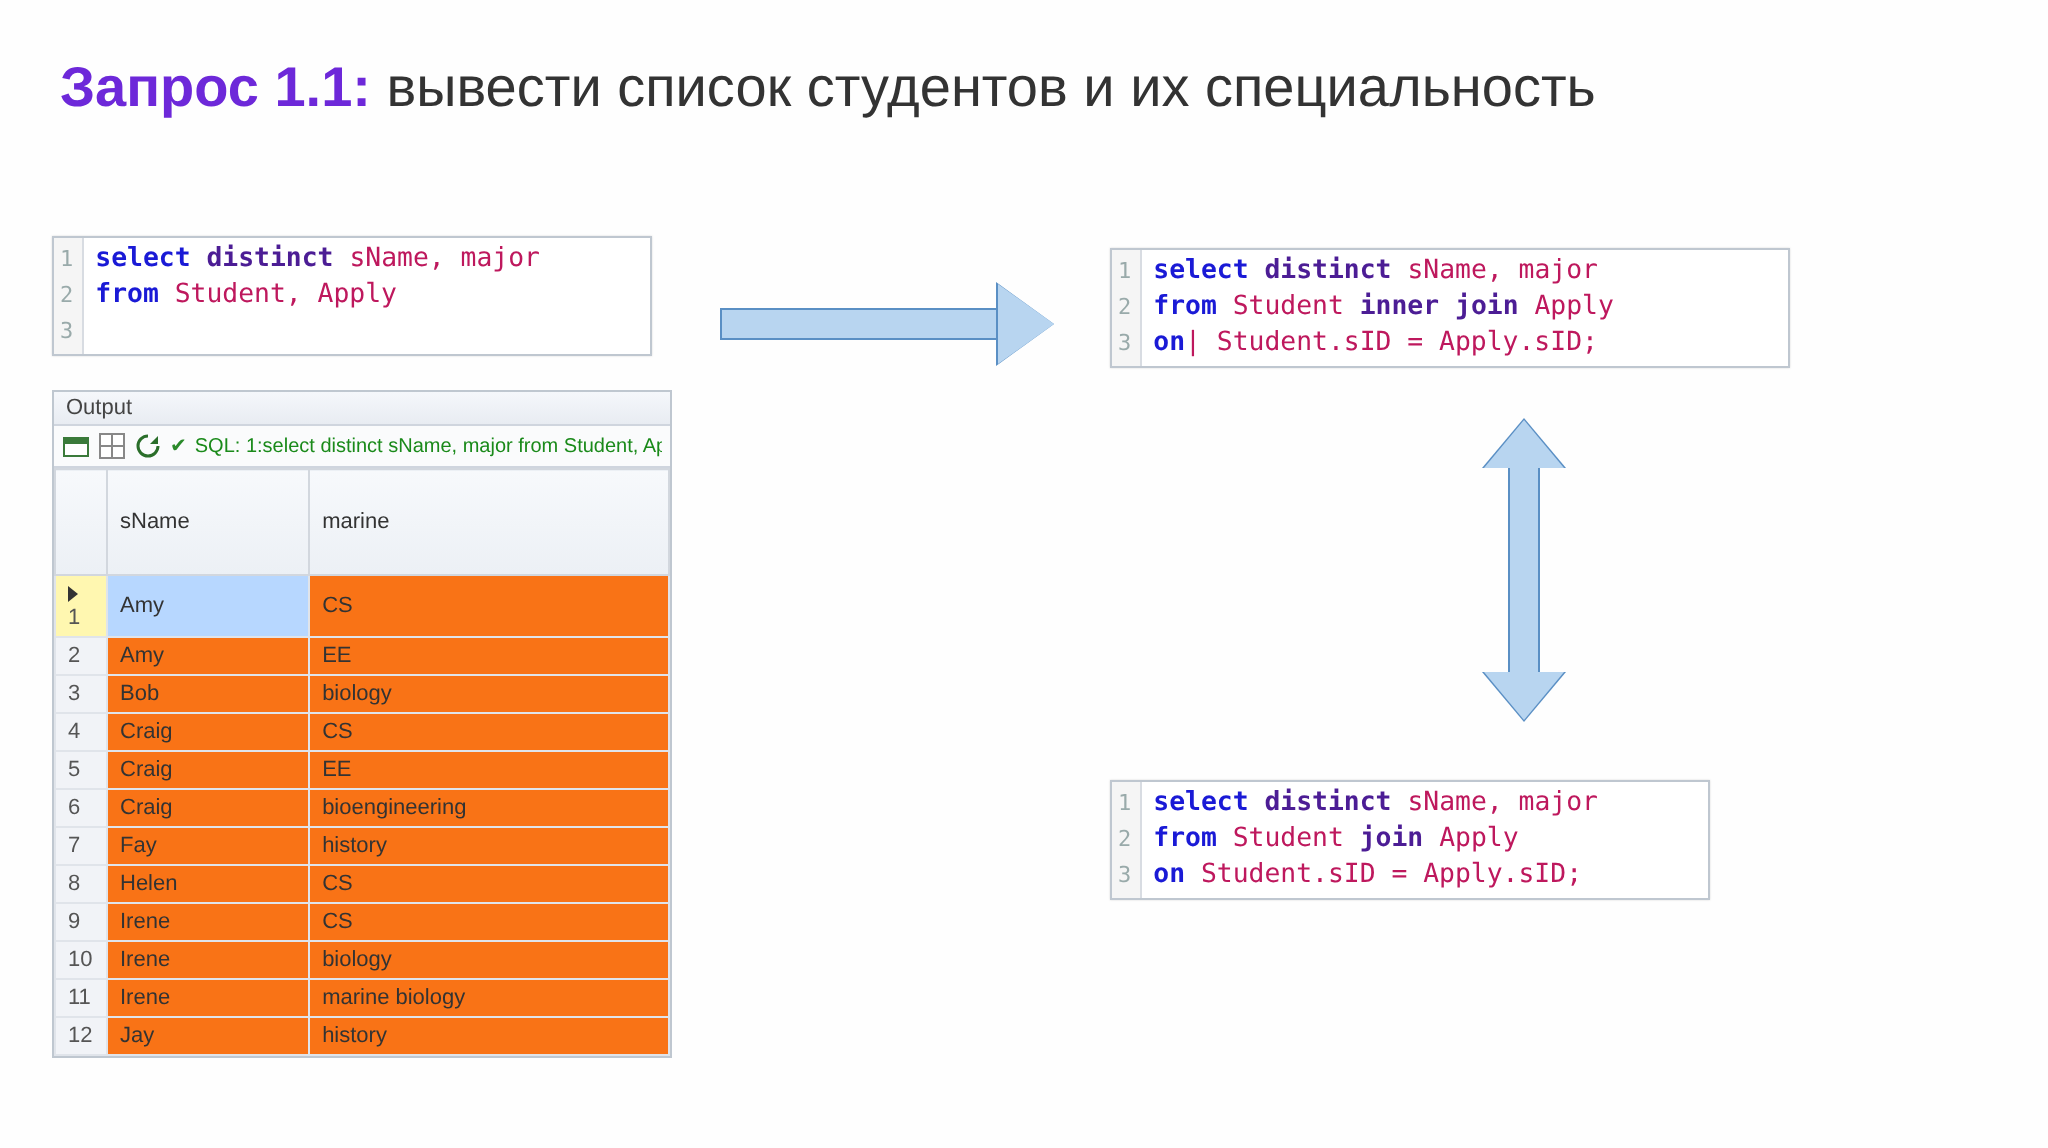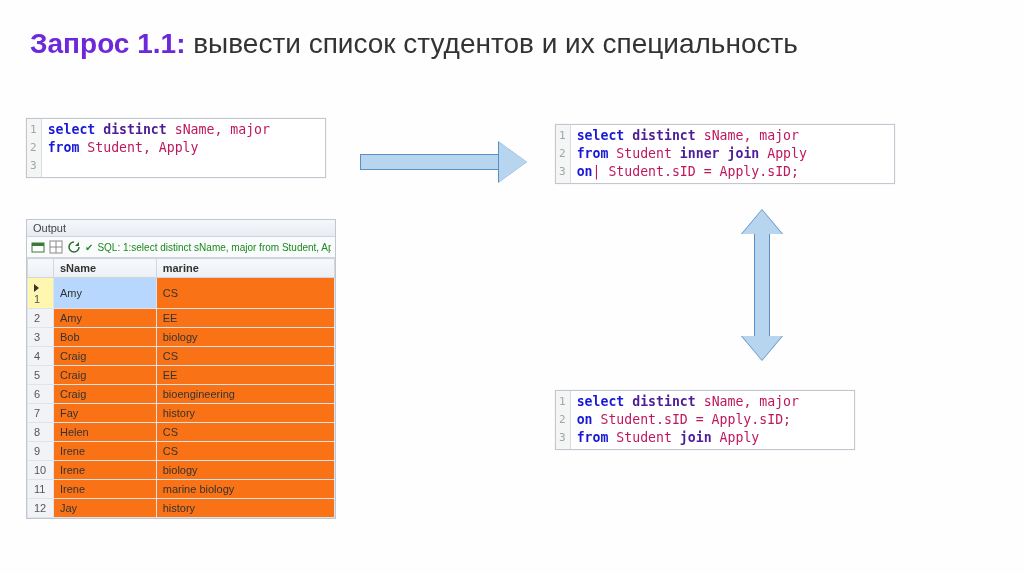--- a/index.html
+++ b/index.html
@@ -47,21 +47,20 @@
   .kw2 { color: #4c1d95; font-weight: bold; }
   .txt { color: #be185d; }
   .outbox {
     position: absolute;
     left: 26px;
     top: 195px;
     width: 310px;
     border: 1px solid #bfc7d0;
     background: #fff;
     font-size: 11px;
-    margin-top: 24px;
   }
   .outhdr {
     background: linear-gradient(#f5f7fb,#e8ecf2);
     border-bottom: 1px solid #cfd5de;
     padding: 2px 6px;
     font-size: 11px;
     color: #444;
   }
   .toolbar {
     display: flex;
@@ -79,23 +78,23 @@
   .sqltext { color: #1a8a1a; font-size: 10px; white-space: nowrap; overflow: hidden; flex:1; }
   table.data {
     border-collapse: collapse;
     width: 100%;
     font-size: 11px;
     color: #333;
   }
   table.data th {
     background: linear-gradient(#f7f9fc,#ecf0f5);
     border: 1px solid #d2d7de;
-    padding: 3px 6px;
+    padding: 20px 6px;
     text-align: left;
-    font-weight: bold;
+    font-weight: normal;
     color: #333;
   }
   table.data td {
     border: 1px solid #e0e4ea;
     padding: 3px 6px;
     background: #f97316;
   }
   table.data tr td:first-child {
     background: #f1f3f7;
     color: #555;
@@ -211,21 +210,21 @@
     </div>
   <div class="code" id="c2"><div><span class="kw">select</span><span class="txt"> </span><span class="kw2">distinct</span><span class="txt"> sName, major</span></div><div><span class="kw">from</span><span class="txt"> Student </span><span class="kw2">inner</span><span class="txt"> </span><span class="kw2">join</span><span class="txt"> Apply</span></div><div><span class="kw">on</span><span class="txt">| Student.sID = Apply.sID;</span></div></div>
 </div>
 
 <div class="code-box" style="left:555px; top:390px; width:300px;">
   <div class="gutter" id="g3">
       <div>1</div>
       <div>2</div>
       <div>3</div>
     </div>
-  <div class="code" id="c3"><div><span class="kw">select</span><span class="txt"> </span><span class="kw2">distinct</span><span class="txt"> sName, major</span></div><div><span class="kw">on</span><span class="txt"> Student.sID = Apply.sID;</span></div><div><span class="kw">from</span><span class="txt"> Student </span><span class="kw2">join</span><span class="txt"> Apply</span></div></div>
+  <div class="code" id="c3"><div><span class="kw">select</span><span class="txt"> </span><span class="kw2">distinct</span><span class="txt"> sName, major</span></div><div><span class="kw">from</span><span class="txt"> Student </span><span class="kw2">join</span><span class="txt"> Apply</span></div><div><span class="kw">on</span><span class="txt"> Student.sID = Apply.sID;</span></div></div>
 </div>
 
 <div class="outbox">
   <div class="outhdr">Output</div>
   <div class="toolbar">
     <span class="tbicon">
       <svg viewBox="0 0 14 14">
           <rect x="1" y="3" width="12" height="9" fill="#fff" stroke="#3a7a3a"></rect>
           <rect x="1" y="3" width="12" height="3" fill="#3a7a3a"></rect>
         </svg>

